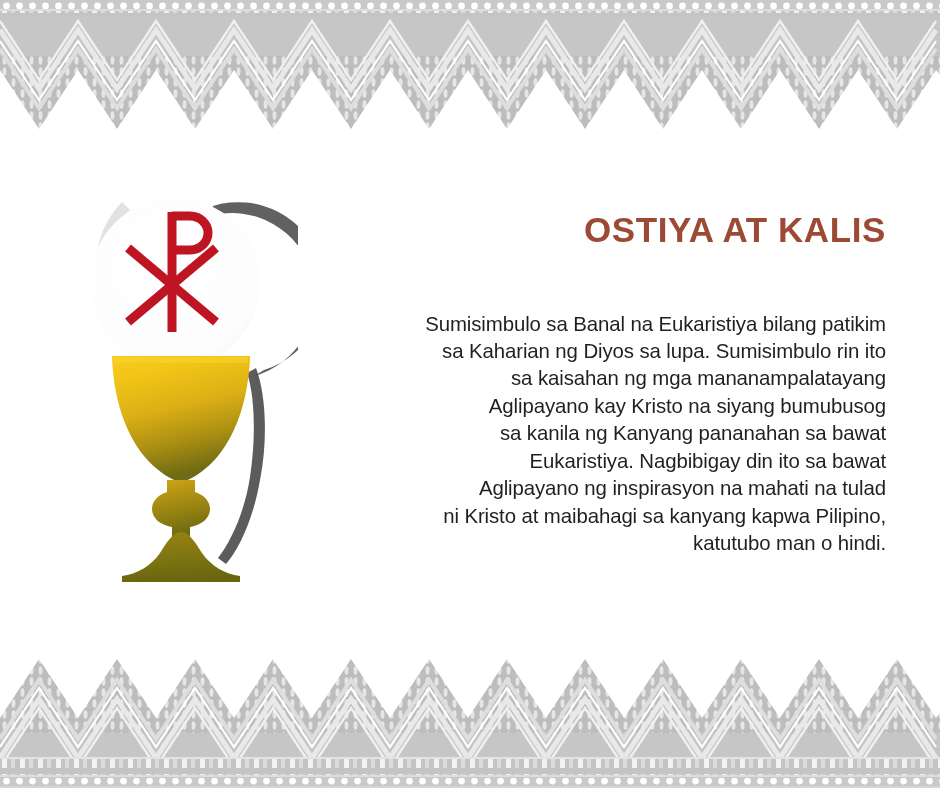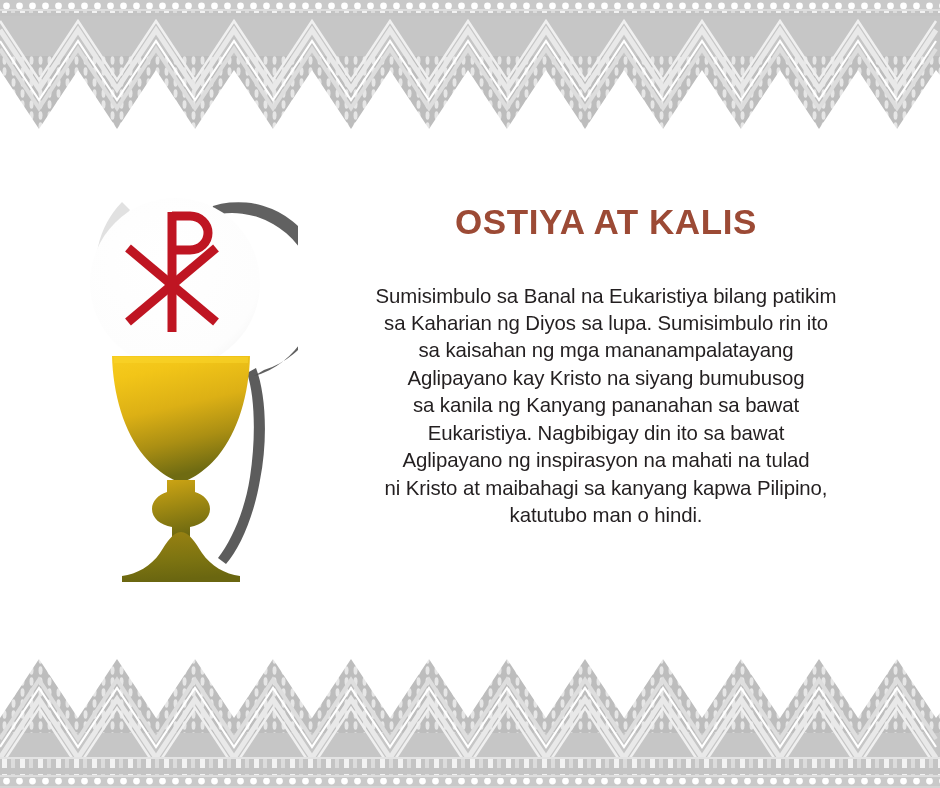--- a/index.html
+++ b/index.html
@@ -24,34 +24,34 @@
     overflow:hidden;
   }
   #border-top    { top:0;    height:130px; }
   #border-bottom { bottom:0; height:145px; }
 
   .band-svg { display:block; width:940px; }
 
   
   #text-column {
     position:absolute;
-    left:326px; top:203px;
+    left:326px; top:211px;
     width:560px;
-    text-align:center;
+    text-align:right;
   }
   #page-title {
     font-family:"Liberation Sans", sans-serif;
     font-size:35px;
     font-weight:bold;
     letter-spacing:0.6px;
     color:#9c4a35;
     line-height:1.1;
   }
   #body-copy {
-    margin-top:41px;
+    margin-top:61px;
     font-family:"Liberation Sans", sans-serif;
     font-size:20.4px;
     font-weight:400;
     color:#231f20;
     line-height:1.345;
     letter-spacing:-0.1px;
     white-space:pre-line;
   }
 
   

